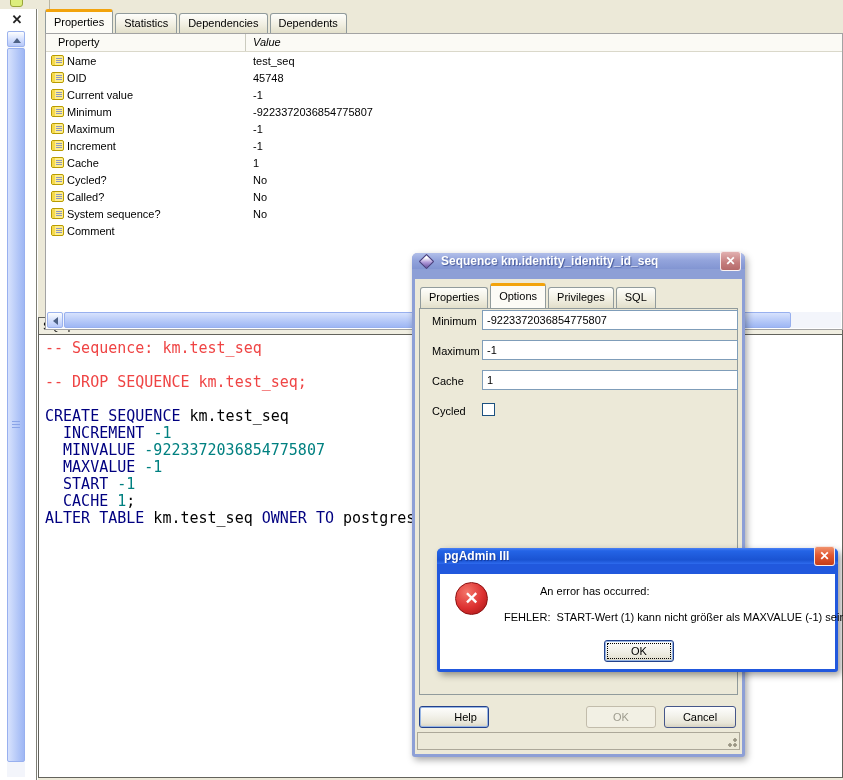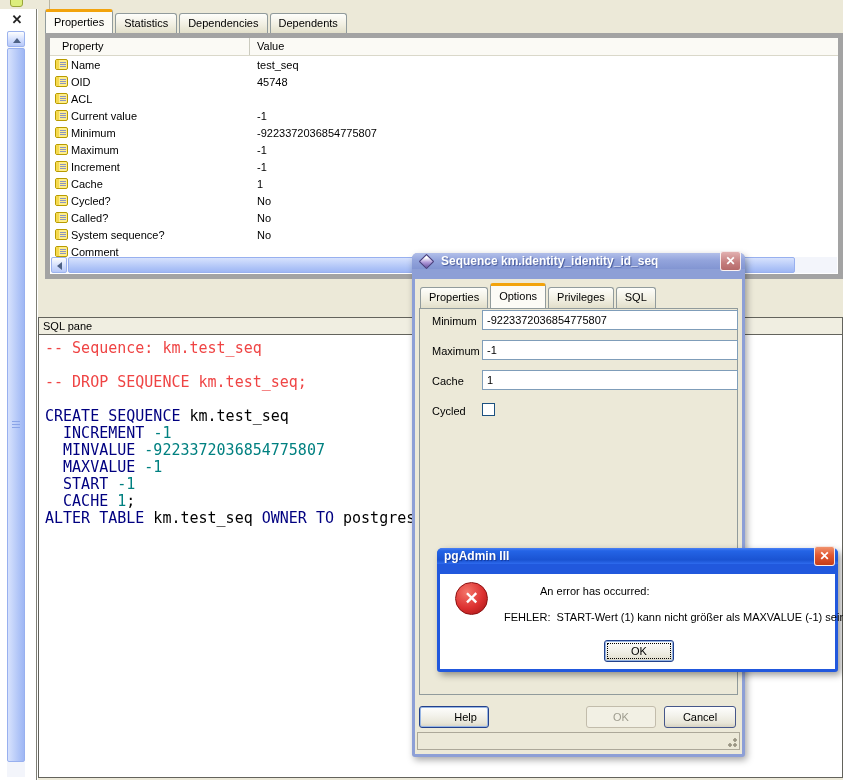--- a/index.html
+++ b/index.html
@@ -21,24 +21,24 @@
   .vgrip { position:absolute; left:4px; top:372px; width:8px; height:9px;
     background:repeating-linear-gradient(180deg,#8aa4e8 0 1px,transparent 1px 3px); }
 
   
   .main { position:absolute; left:38px; top:9px; width:805px; height:771px; background:#ece9d8; }
 
   .tabs-row { position:absolute; left:7px; top:0; height:24px; display:flex; align-items:flex-end; }
   .xtab { height:20px; padding:3px 8px 0 8px; margin-right:2px; background:linear-gradient(#fefefb,#f1efe2 55%,#e2dfca); border:1px solid #919b9c; border-bottom:none; border-radius:3px 3px 0 0; font-size:11px; color:#000; position:relative; }
   .xtab.active { height:24px; padding-top:4px; background:#fcfbf6; border-top:3px solid #f2a30c; z-index:3; }
 
-  .props-panel { position:absolute; left:7px; top:24px; width:798px; height:246px; background:#fff; border:5px solid #a3a3a3; z-index:2; }
+  .props-panel { position:absolute; left:7px; top:24px; width:798px; height:297px; background:#fff; border:1px solid #a3a3a3; z-index:2; }
   .props-header { display:flex; height:18px; background:#fbfaf5; border-bottom:1px solid #dad8ca; font-size:11px; }
   .props-header .col1 { width:200px; padding:2px 0 0 12px; border-right:1px solid #cbcbbf; }
-  .props-header .col2 { padding:2px 0 0 7px; }
+  .props-header .col2 { padding:2px 0 0 7px;font-style:italic; }
   .prow { position:relative; height:17px; display:flex; align-items:center; font-size:11px; }
   .picon { margin:0 3px 0 5px; display:inline-flex; }
   .pvalue { position:absolute; left:207px; }
   .hscroll { position:absolute; left:1px; right:1px; bottom:1px; height:16px; background:#f3f5fb; }
   .hbtn { position:absolute; left:0; top:0; width:16px; height:16px; background:linear-gradient(#fdfefe,#cfdcfd 60%,#b7c8f8); border:1px solid #9cb3ee; border-radius:2px; }
   .hbtn .tri-left { position:absolute; left:5px; top:4px; width:0; height:0; border-top:4px solid transparent; border-bottom:4px solid transparent; border-right:5px solid #4d6185; }
   .hthumb { position:absolute; left:17px; top:0; width:727px; height:16px; background:linear-gradient(#d7e2fd,#aec3f7 70%,#9fb7f4); border:1px solid #98b0ef; border-radius:2px; }
 
   
   .sql-section { position:absolute; left:0; top:308px; width:805px; height:461px; border:1px solid #63635c; background:#fff; }
@@ -156,33 +156,20 @@
         <div class="prow">
           <span class="picon">
             <svg width="13" height="11" viewBox="0 0 13 11">
               <rect x="0.5" y="0.5" width="12" height="10" rx="1.5" fill="#ffee8c" stroke="#b89b00"></rect>
               <rect x="1" y="1" width="3" height="9" fill="#f5d94e"></rect>
               <line x1="5" y1="3.5" x2="11" y2="3.5" stroke="#8d96c0" stroke-width="1"></line>
               <line x1="5" y1="5.5" x2="11" y2="5.5" stroke="#8d96c0" stroke-width="1"></line>
               <line x1="5" y1="7.5" x2="11" y2="7.5" stroke="#8d96c0" stroke-width="1"></line>
             </svg>
           </span>
-          <span>ACL</span>
-          <span class="pvalue"></span>
-        </div>
-        <div class="prow">
-          <span class="picon">
-            <svg width="13" height="11" viewBox="0 0 13 11">
-              <rect x="0.5" y="0.5" width="12" height="10" rx="1.5" fill="#ffee8c" stroke="#b89b00"></rect>
-              <rect x="1" y="1" width="3" height="9" fill="#f5d94e"></rect>
-              <line x1="5" y1="3.5" x2="11" y2="3.5" stroke="#8d96c0" stroke-width="1"></line>
-              <line x1="5" y1="5.5" x2="11" y2="5.5" stroke="#8d96c0" stroke-width="1"></line>
-              <line x1="5" y1="7.5" x2="11" y2="7.5" stroke="#8d96c0" stroke-width="1"></line>
-            </svg>
-          </span>
           <span>Current value</span>
           <span class="pvalue">-1</span>
         </div>
         <div class="prow">
           <span class="picon">
             <svg width="13" height="11" viewBox="0 0 13 11">
               <rect x="0.5" y="0.5" width="12" height="10" rx="1.5" fill="#ffee8c" stroke="#b89b00"></rect>
               <rect x="1" y="1" width="3" height="9" fill="#f5d94e"></rect>
               <line x1="5" y1="3.5" x2="11" y2="3.5" stroke="#8d96c0" stroke-width="1"></line>
               <line x1="5" y1="5.5" x2="11" y2="5.5" stroke="#8d96c0" stroke-width="1"></line>

